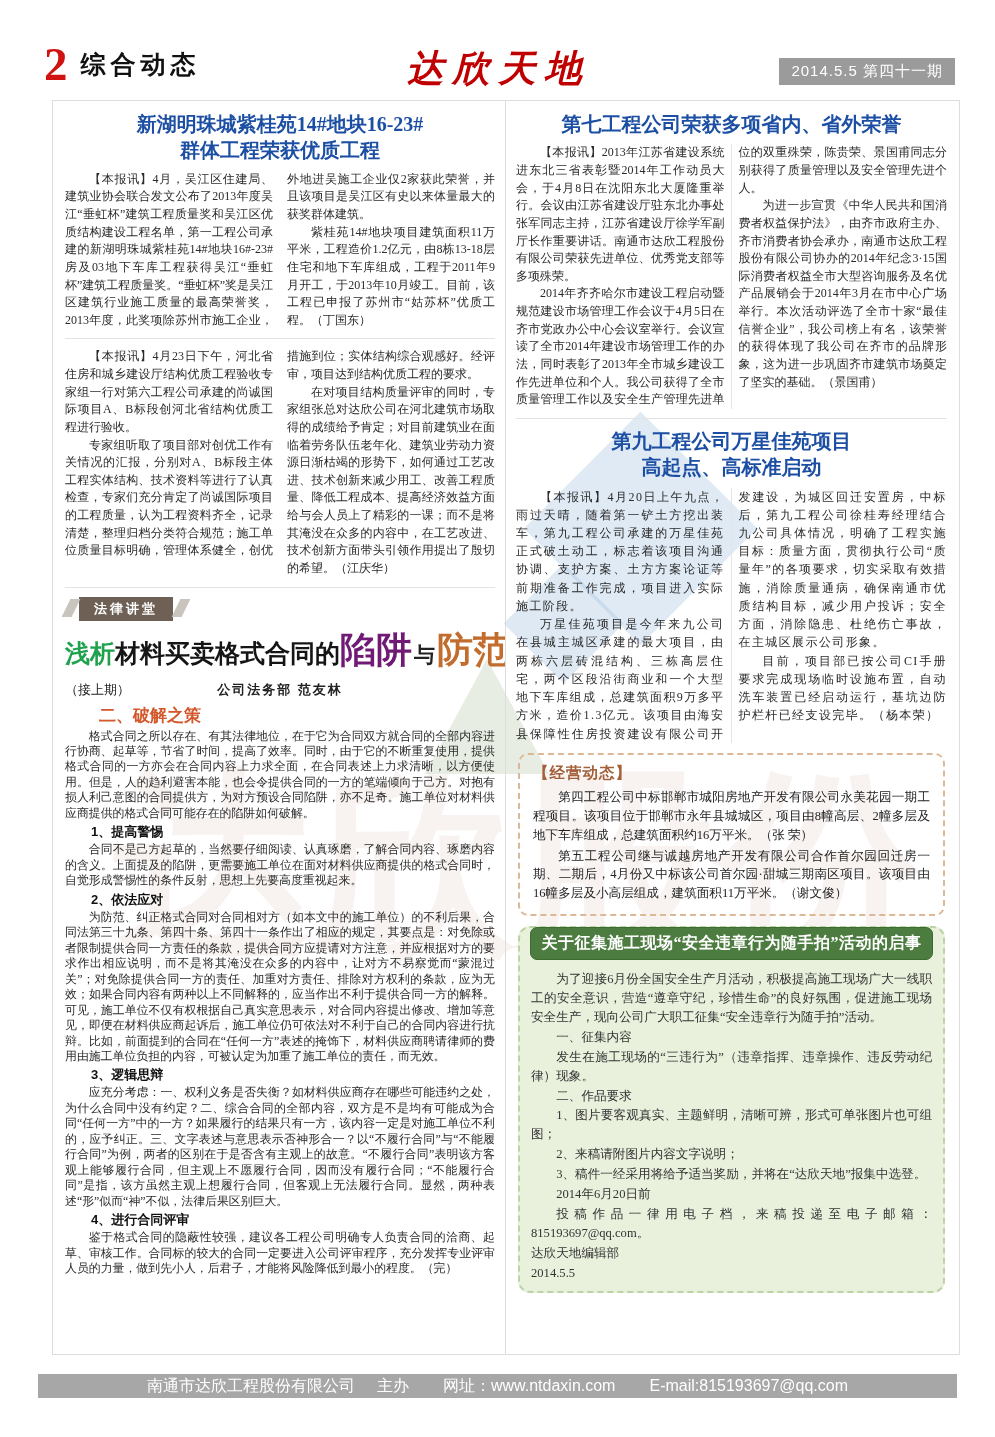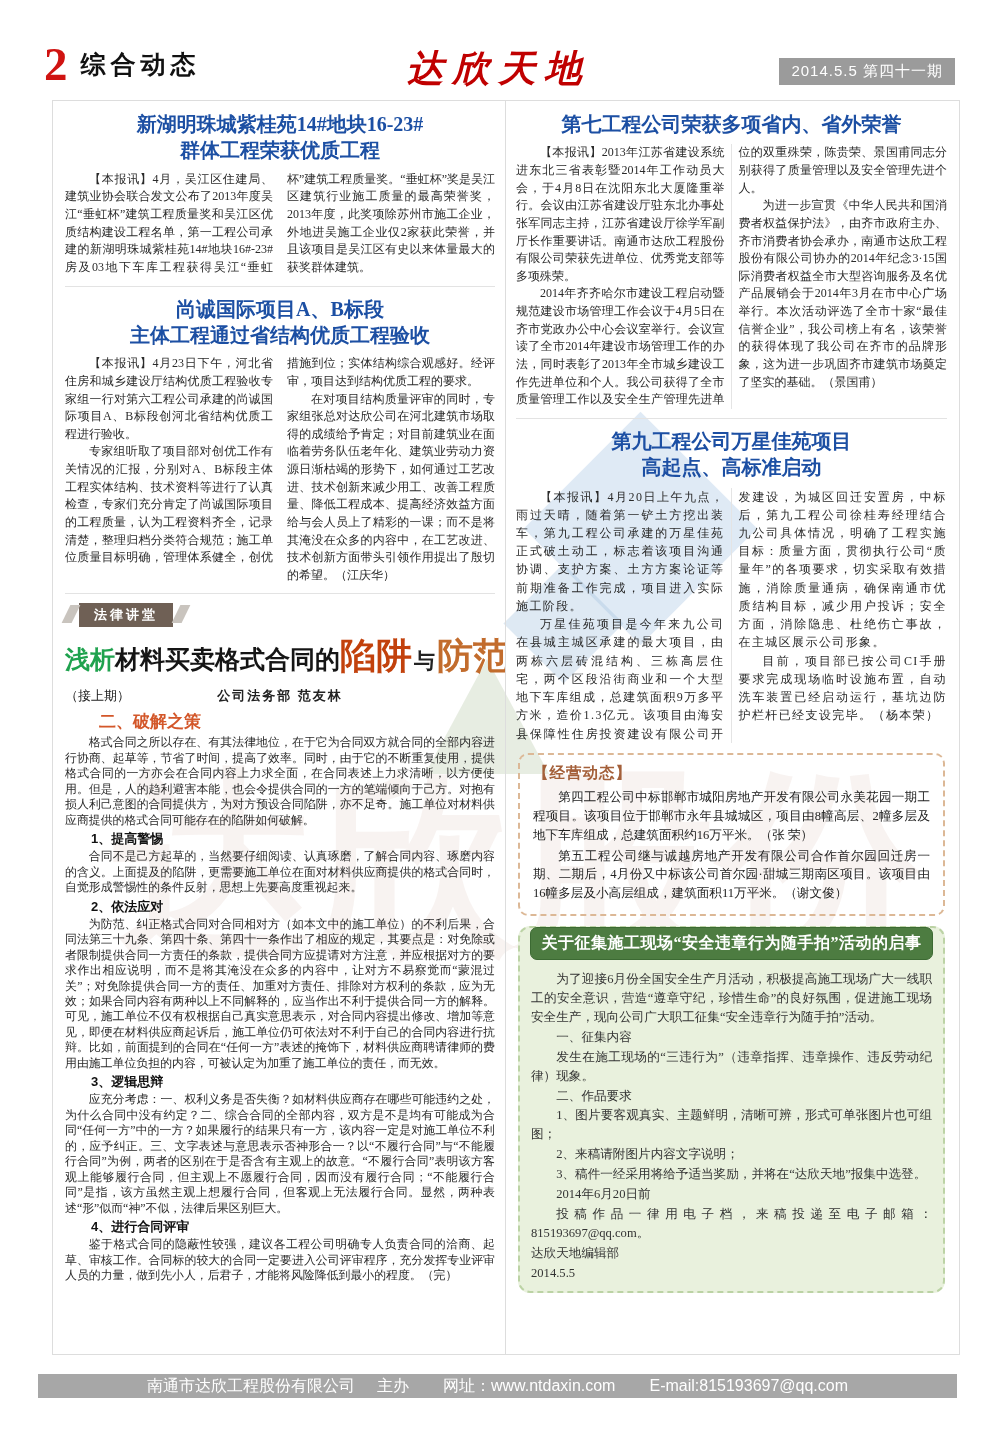--- a/index.html
+++ b/index.html
@@ -55,21 +55,21 @@
                  font-family:"Liberation Sans",sans-serif; font-size:13px; font-weight:bold;
                  padding:3px 15px; letter-spacing:3px; margin-left:14px; }
   .legal-badge::before { content:""; position:absolute; left:-13px; top:2px; width:10px; height:18px;
                          background:#c9c4be; transform:skewX(-26deg); }
   .legal-badge::after  { content:""; position:absolute; right:-13px; top:2px; width:10px; height:18px;
                          background:#c9c4be; transform:skewX(-26deg); }
   .legal-title { display:flex; align-items:baseline; white-space:nowrap; margin:5px 0 0;
                  font-weight:bold; font-family:"Liberation Sans",sans-serif; }
   .lt-green  { color:#1fa24e; font-size:25px; }
   .lt-black  { color:#151515; font-size:25px; }
-  .lt-teal   { color:#c2410c; font-size:36px; }
+  .lt-teal   { color:#701a75; font-size:36px; }
   .lt-and    { color:#222; font-size:21px; margin:0 2px; }
   .lt-orange { color:#c26c2d; font-size:36px; }
   .legal-meta { position:relative; height:22px; margin:4px 0 3px; font-size:13px; }
   .lm-cont { position:absolute; left:0; top:2px; }
   .lm-by   { position:absolute; left:50%; transform:translateX(-50%); top:2px; font-weight:bold;
              font-family:"Liberation Sans",sans-serif; letter-spacing:2px; }
   .legal-sec-head { color:#d3572a; font-weight:bold; font-size:17px; margin:2px 0 2px;
                     text-indent:2em; font-family:"Liberation Sans",sans-serif; }
   .legal p.lp { font-size:11.9px; line-height:1.3; text-align:justify; text-indent:2em;
                 margin:0 0 2px; color:#2a2a2a; }
@@ -123,30 +123,27 @@
 
     <div class="col left">
 
       <article>
         <h2 class="atitle">
           <span>新湖明珠城紫桂苑14#地块16-23#</span>
           <span>群体工程荣获优质工程</span>
         </h2>
         <div class="abody">
           <p>【本报讯】4月，吴江区住建局、建筑业协会联合发文公布了2013年度吴江“垂虹杯”建筑工程质量奖和吴江区优质结构建设工程名单，第一工程公司承建的新湖明珠城紫桂苑14#地块16#-23#房及03地下车库工程获得吴江“垂虹杯”建筑工程质量奖。“垂虹杯”奖是吴江区建筑行业施工质量的最高荣誉奖，2013年度，此奖项除苏州市施工企业，外地进吴施工企业仅2家获此荣誉，并且该项目是吴江区有史以来体量最大的获奖群体建筑。</p>
+          <p>紫桂苑14#地块项目建筑面积11万平米，工程造价1.2亿元，由8栋13-18层住宅和地下车库组成，工程于2011年9月开工，于2013年10月竣工。目前，该工程已申报了苏州市“姑苏杯”优质工程。（丁国东）</p>
         </div>
       </article>
 
       <hr class="art-divider">
 
       <article>
-        <h2 class="atitle">
-          <span>尚诚国际项目A、B标段</span>
-          <span>主体工程通过省结构优质工程验收</span>
-        </h2>
         <div class="abody">
           <p>【本报讯】4月23日下午，河北省住房和城乡建设厅结构优质工程验收专家组一行对第六工程公司承建的尚诚国际项目A、B标段创河北省结构优质工程进行验收。</p>
           <p>专家组听取了项目部对创优工作有关情况的汇报，分别对A、B标段主体工程实体结构、技术资料等进行了认真检查，专家们充分肯定了尚诚国际项目的工程质量，认为工程资料齐全，记录清楚，整理归档分类符合规范；施工单位质量目标明确，管理体系健全，创优措施到位；实体结构综合观感好。经评审，项目达到结构优质工程的要求。</p>
           <p>在对项目结构质量评审的同时，专家组张总对达欣公司在河北建筑市场取得的成绩给予肯定；对目前建筑业在面临着劳务队伍老年化、建筑业劳动力资源日渐枯竭的形势下，如何通过工艺改进、技术创新来减少用工、改善工程质量、降低工程成本、提高经济效益方面给与会人员上了精彩的一课；而不是将其淹没在众多的内容中，在工艺改进、技术创新方面带头引领作用提出了殷切的希望。（江庆华）</p>
         </div>
       </article>
 
       <hr class="art-divider">
 
       <section class="legal">

